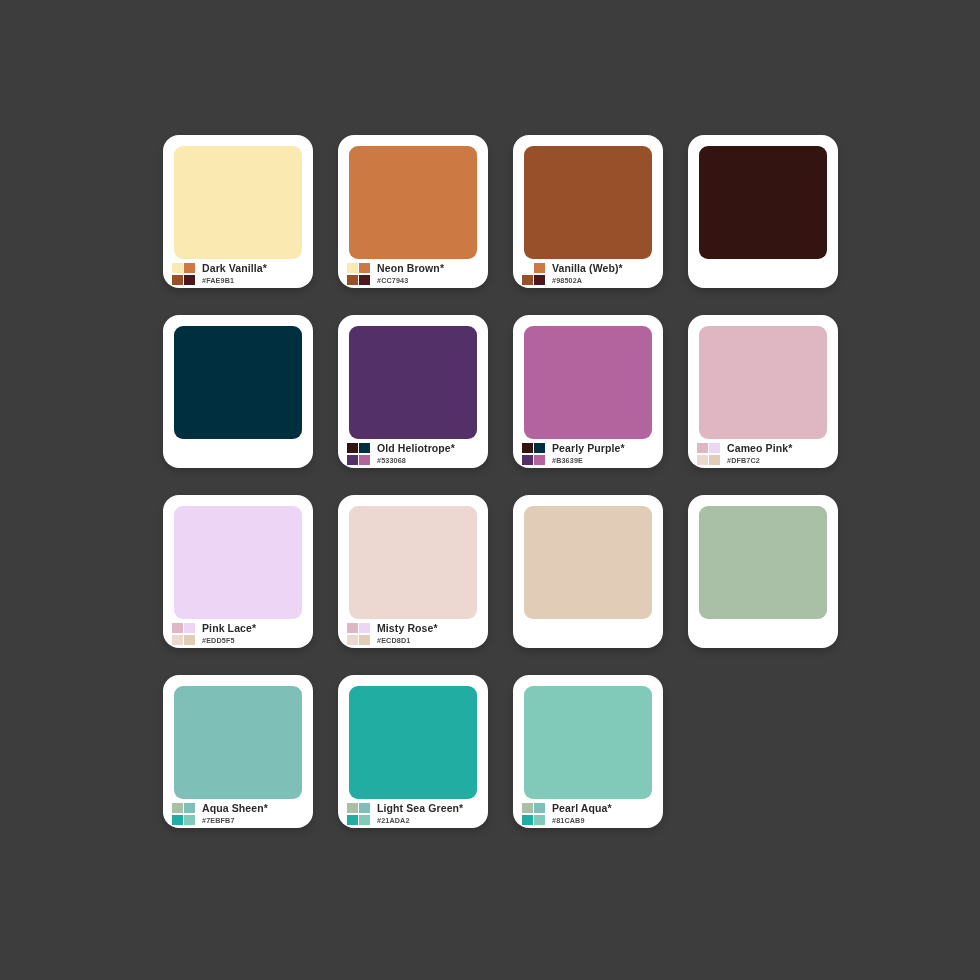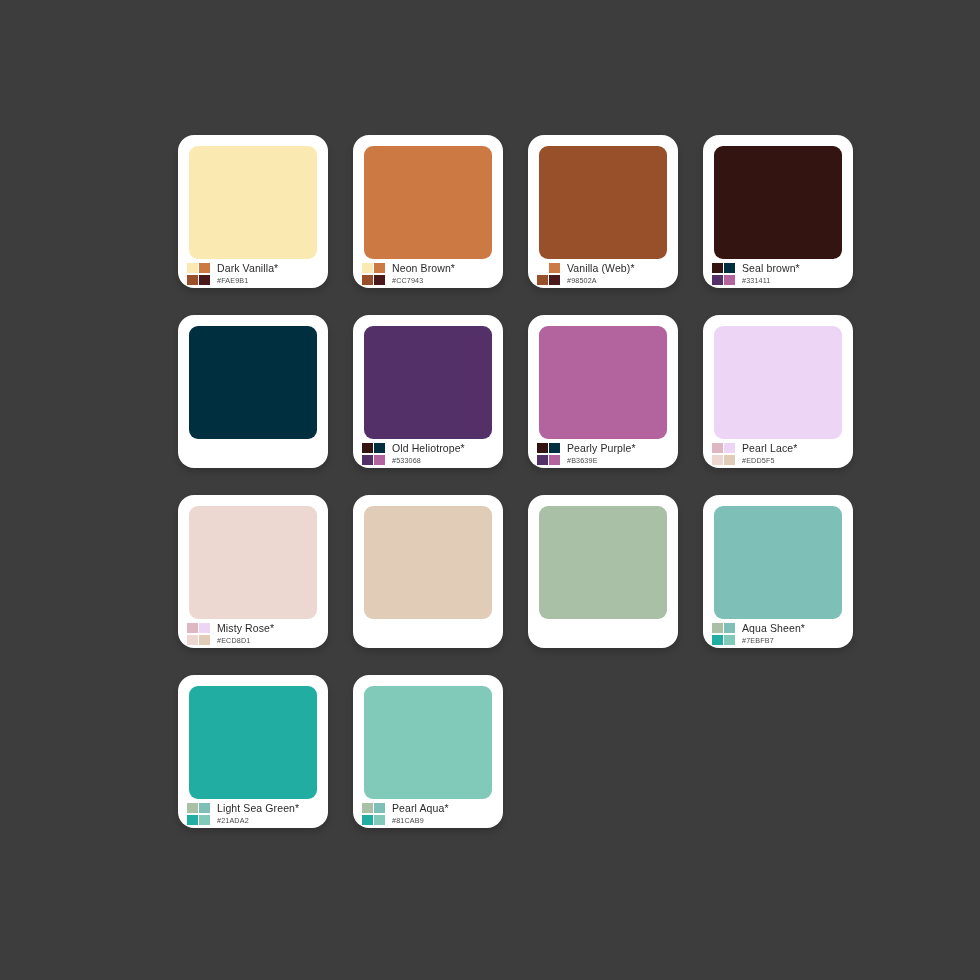--- a/index.html
+++ b/index.html
@@ -19,29 +19,30 @@
     position: absolute;
     left: 0;
     top: 0;
     width: 980px;
     height: 980px;
     background: #3d3d3d;
   }
 
   #card-grid {
     position: absolute;
-    left: 178px;
+    left: 163px;
     top: 135px;
     width: 676px;
     height: 712px;
     display: grid;
     grid-template-columns: repeat(4, 150px);
     grid-template-rows: repeat(4, 153px);
     column-gap: 25px;
     row-gap: 27px;
+    font-weight: bold;
   }
 
   .swatch-card {
     position: relative;
     width: 150px;
     height: 153px;
     background: #ffffff;
     border-radius: 16px;
     box-shadow: 0 4px 7px rgba(0,0,0,0.18);
     overflow: hidden;
@@ -156,91 +157,94 @@
             <div class="mini-cell" style="background: rgb(75, 25, 28);"></div>
           </div>
           <div class="text-col">
             <div class="color-name">Vanilla (Web)*</div>
             <div class="color-hex">#98502A</div>
           </div>
         </div>
       </div>
       <div class="swatch-card">
         <div class="color-block" style="background: rgb(51, 20, 17);"></div>
+      </div>
+      <div class="swatch-card">
+        <div class="color-block" style="background: rgb(0, 47, 64);"></div>
+      </div>
+      <div class="swatch-card">
+        <div class="color-block" style="background: rgb(83, 48, 104);"></div>
         <div class="card-info">
           <div class="mini-grid">
             <div class="mini-cell" style="background: rgb(51, 20, 17);"></div>
             <div class="mini-cell" style="background: rgb(0, 47, 64);"></div>
             <div class="mini-cell" style="background: rgb(83, 48, 104);"></div>
             <div class="mini-cell" style="background: rgb(179, 99, 158);"></div>
           </div>
           <div class="text-col">
-            <div class="color-name">Seal brown*</div>
-            <div class="color-hex">#331411</div>
-          </div>
-        </div>
-      </div>
-      <div class="swatch-card">
-        <div class="color-block" style="background: rgb(0, 47, 64);"></div>
-      </div>
-      <div class="swatch-card">
-        <div class="color-block" style="background: rgb(83, 48, 104);"></div>
+            <div class="color-name">Old Heliotrope*</div>
+            <div class="color-hex">#533068</div>
+          </div>
+        </div>
+      </div>
+      <div class="swatch-card">
+        <div class="color-block" style="background: rgb(179, 99, 158);"></div>
         <div class="card-info">
           <div class="mini-grid">
             <div class="mini-cell" style="background: rgb(51, 20, 17);"></div>
             <div class="mini-cell" style="background: rgb(0, 47, 64);"></div>
             <div class="mini-cell" style="background: rgb(83, 48, 104);"></div>
             <div class="mini-cell" style="background: rgb(179, 99, 158);"></div>
           </div>
           <div class="text-col">
-            <div class="color-name">Old Heliotrope*</div>
-            <div class="color-hex">#533068</div>
-          </div>
-        </div>
-      </div>
-      <div class="swatch-card">
-        <div class="color-block" style="background: rgb(179, 99, 158);"></div>
-        <div class="card-info">
-          <div class="mini-grid">
-            <div class="mini-cell" style="background: rgb(51, 20, 17);"></div>
-            <div class="mini-cell" style="background: rgb(0, 47, 64);"></div>
-            <div class="mini-cell" style="background: rgb(83, 48, 104);"></div>
-            <div class="mini-cell" style="background: rgb(179, 99, 158);"></div>
-          </div>
-          <div class="text-col">
             <div class="color-name">Pearly Purple*</div>
             <div class="color-hex">#B3639E</div>
           </div>
         </div>
       </div>
       <div class="swatch-card">
-        <div class="color-block" style="background: rgb(237, 213, 245);"></div>
+        <div class="color-block" style="background: rgb(223, 183, 194);"></div>
         <div class="card-info">
           <div class="mini-grid">
             <div class="mini-cell" style="background: rgb(223, 183, 194);"></div>
             <div class="mini-cell" style="background: rgb(237, 213, 245);"></div>
             <div class="mini-cell" style="background: rgb(236, 216, 209);"></div>
             <div class="mini-cell" style="background: rgb(225, 204, 183);"></div>
           </div>
           <div class="text-col">
-            <div class="color-name">Pearl Lace*</div>
-            <div class="color-hex">#EDD5F5</div>
-          </div>
-        </div>
-      </div>
-      <div class="swatch-card">
-        <div class="color-block" style="background: rgb(236, 216, 209);"></div>
+            <div class="color-name">Cameo Pink*</div>
+            <div class="color-hex">#DFB7C2</div>
+          </div>
+        </div>
+      </div>
+      <div class="swatch-card">
+        <div class="color-block" style="background: rgb(237, 213, 245);"></div>
         <div class="card-info">
           <div class="mini-grid">
             <div class="mini-cell" style="background: rgb(223, 183, 194);"></div>
             <div class="mini-cell" style="background: rgb(237, 213, 245);"></div>
             <div class="mini-cell" style="background: rgb(236, 216, 209);"></div>
             <div class="mini-cell" style="background: rgb(225, 204, 183);"></div>
           </div>
           <div class="text-col">
+            <div class="color-name">Pink Lace*</div>
+            <div class="color-hex">#EDD5F5</div>
+          </div>
+        </div>
+      </div>
+      <div class="swatch-card">
+        <div class="color-block" style="background: rgb(236, 216, 209);"></div>
+        <div class="card-info">
+          <div class="mini-grid">
+            <div class="mini-cell" style="background: rgb(223, 183, 194);"></div>
+            <div class="mini-cell" style="background: rgb(237, 213, 245);"></div>
+            <div class="mini-cell" style="background: rgb(236, 216, 209);"></div>
+            <div class="mini-cell" style="background: rgb(225, 204, 183);"></div>
+          </div>
+          <div class="text-col">
             <div class="color-name">Misty Rose*</div>
             <div class="color-hex">#ECD8D1</div>
           </div>
         </div>
       </div>
       <div class="swatch-card">
         <div class="color-block" style="background: rgb(225, 204, 183);"></div>
       </div>
       <div class="swatch-card">
         <div class="color-block" style="background: rgb(169, 192, 166);"></div>

